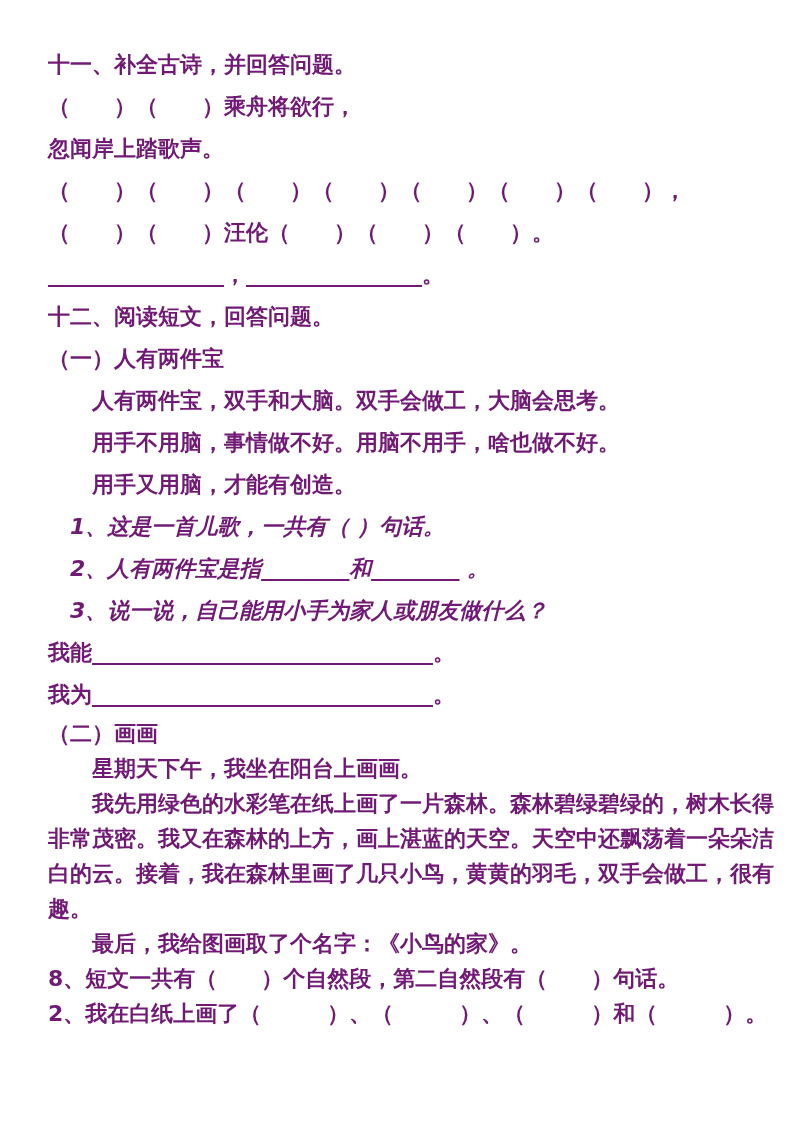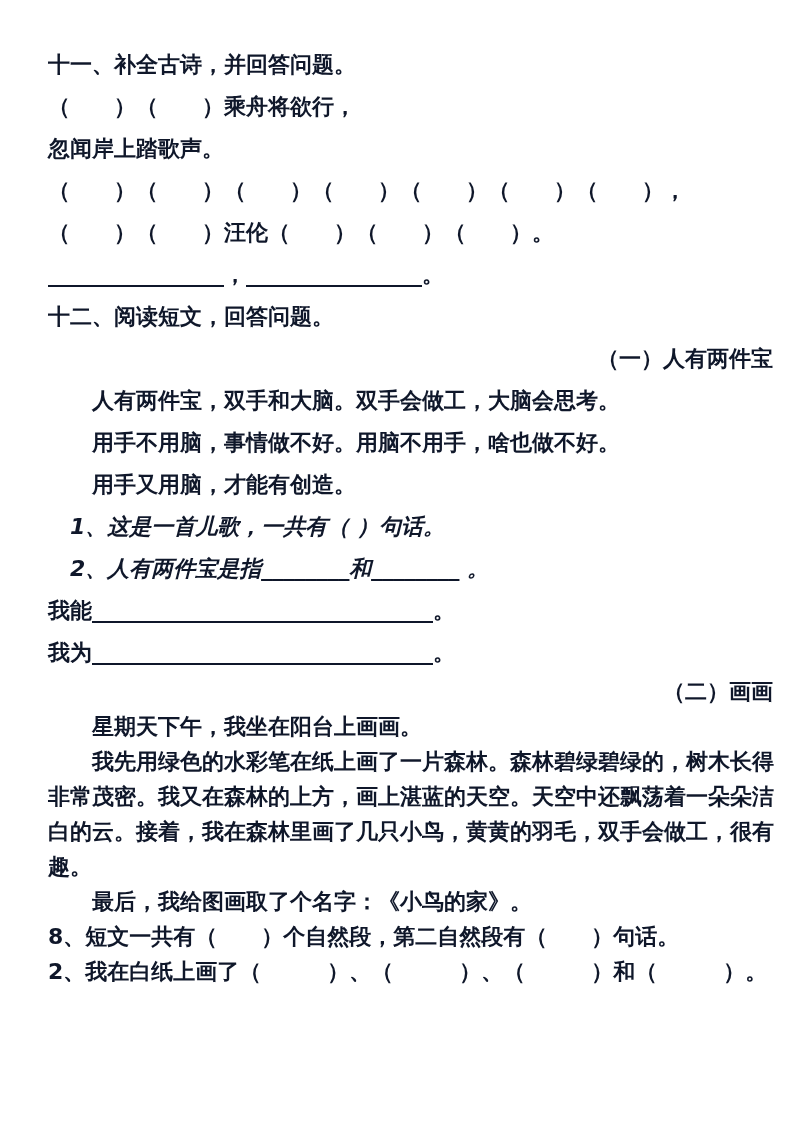--- a/index.html
+++ b/index.html
@@ -23,42 +23,43 @@
     color: #000000;
     background: #ffffff;
   }
   p.line {
     margin: 0;
     white-space: pre;
     overflow: visible;
   }
   .loose { line-height: 42px; height: 42px; }
   .tight { line-height: 35px; height: 35px; }
-  .center  { text-align: right; white-space: pre; }
+  .center  { text-align: left; white-space: pre; }
   .indent2 { padding-left: 44px; }
   .indent1 { padding-left: 22px; font-style: italic; }
 </style>
 </head>
 <body style="background: rgb(255, 255, 255);">
 
-<main class="page" style="color: #0f172a;">
+<main class="page" style="color: #701a75;">
 
 <p class="line loose">十一、补全古诗，并回答问题。</p>
     <p class="line loose">（　　）（　　）乘舟将欲行，</p>
     <p class="line loose">忽闻岸上踏歌声。</p>
     <p class="line loose">（　　）（　　）（　　）（　　）（　　）（　　）（　　），</p>
     <p class="line loose">（　　）（　　）汪伦（　　）（　　）（　　）。</p>
     <p class="line loose">________________，________________。</p>
     <p class="line loose">十二、阅读短文，回答问题。</p>
     <p class="line loose center">（一）人有两件宝</p>
     <p class="line loose indent2">人有两件宝，双手和大脑。双手会做工，大脑会思考。</p>
     <p class="line loose indent2">用手不用脑，事情做不好。用脑不用手，啥也做不好。</p>
     <p class="line loose indent2">用手又用脑，才能有创造。</p>
     <p class="line loose indent1">1、这是一首儿歌，一共有（ ）句话。</p>
     <p class="line loose indent1">2、人有两件宝是指________和________ 。</p>
+    <p class="line loose indent1">3、说一说，自己能用小手为家人或朋友做什么？</p>
     <p class="line loose">我能_______________________________。</p>
     <p class="line loose">我为_______________________________。</p>
     <p class="line tight center">（二）画画</p>
     <p class="line tight indent2">星期天下午，我坐在阳台上画画。</p>
     <p class="line tight indent2">我先用绿色的水彩笔在纸上画了一片森林。森林碧绿碧绿的，树木长得</p>
     <p class="line tight">非常茂密。我又在森林的上方，画上湛蓝的天空。天空中还飘荡着一朵朵洁</p>
     <p class="line tight">白的云。接着，我在森林里画了几只小鸟，黄黄的羽毛，双手会做工，很有</p>
     <p class="line tight">趣。</p>
     <p class="line tight indent2">最后，我给图画取了个名字：《小鸟的家》。</p>
     <p class="line tight">8、短文一共有（　　）个自然段，第二自然段有（　　）句话。</p>

